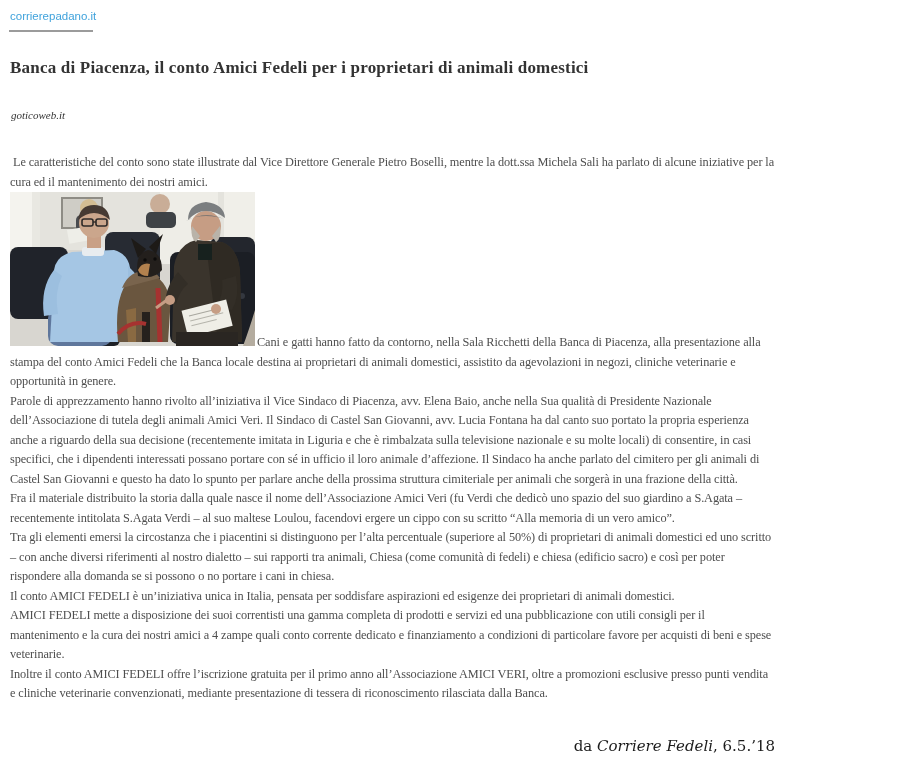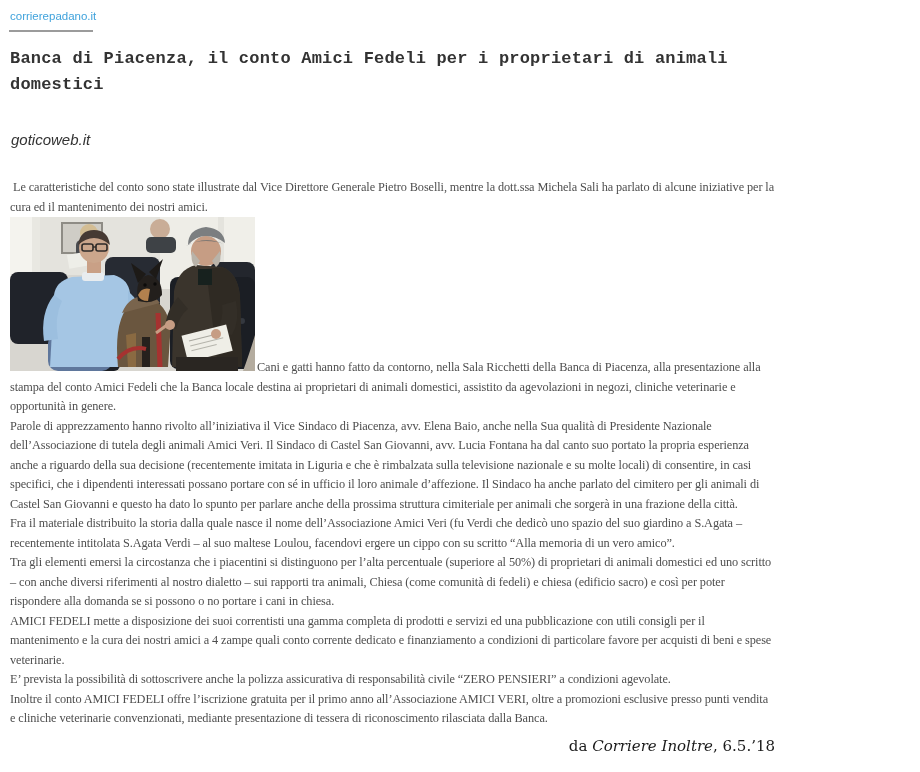--- a/index.html
+++ b/index.html
@@ -17,28 +17,28 @@
   }
   .page{position:relative;width:788px;height:772px;}
   .site-link{
     display:inline-block;margin:9px 0 0 10px;
     font-family:"Liberation Sans","DejaVu Sans",sans-serif;
     font-size:11.5px;line-height:14px;color:var(--link-blue);
     text-decoration:none;cursor:pointer;
   }
   .rule{width:84px;height:2px;background:var(--divider-gray);margin:6px 0 0 9px;}
   h1.page-title{
-    margin:14px 10px 0 10px;
-    font-family:Liberation Mono, monospace;
+    margin:23px 10px 0 10px;
+    font-family:Liberation Serif, serif;
     font-weight:bold;font-size:17px;line-height:26px;color:var(--title-gray);
     letter-spacing:0.2px;
   }
   .byline{
-    margin:34px 0 0 11px;font-style:italic;font-size:15px;line-height:16px;
-    color:var(--title-gray);font-family:Liberation Sans, sans-serif;
+    margin:26px 0 0 11px;font-style:italic;font-size:11px;line-height:16px;
+    color:var(--title-gray);font-family:Liberation Serif, serif;
   }
   .article{
     margin:30px 12px 0 10px;
     font-size:12.3px;line-height:19.5px;color:var(--body-gray);
     letter-spacing:-0.1px;
   }
   .article p{margin:0;white-space:pre-wrap;text-align:left;}
   svg.photo{vertical-align:baseline;margin-right:2px;}
   .footer{
     position:absolute;top:737px;right:13px;
@@ -139,20 +139,20 @@
             <line x1="180" y1="125" x2="214" y2="125" stroke="#b5b4ac" stroke-width="1"></line>
             <line x1="180" y1="130" x2="206" y2="130" stroke="#b5b4ac" stroke-width="1"></line>
           </g>
           <circle cx="206" cy="117" r="5" fill="#c69d84"></circle>
           <rect x="166" y="140" width="62" height="14" fill="#2a2622"></rect>
         </g>
       </svg><span>Cani e gatti hanno fatto da contorno, nella Sala Ricchetti della Banca di Piacenza, alla presentazione alla stampa del conto Amici Fedeli che la Banca locale destina ai proprietari di animali domestici, assistito da agevolazioni in negozi, cliniche veterinarie e opportunità in genere.</span></p>
     <p>Parole di apprezzamento hanno rivolto all’iniziativa il Vice Sindaco di Piacenza, avv. Elena Baio, anche nella Sua qualità di Presidente Nazionale dell’Associazione di tutela degli animali Amici Veri. Il Sindaco di Castel San Giovanni, avv. Lucia Fontana ha dal canto suo portato la propria esperienza anche a riguardo della sua decisione (recentemente imitata in Liguria e che è rimbalzata sulla televisione nazionale e su molte locali) di consentire, in casi specifici, che i dipendenti interessati possano portare con sé in ufficio il loro animale d’affezione. Il Sindaco ha anche parlato del cimitero per gli animali di Castel San Giovanni e questo ha dato lo spunto per parlare anche della prossima struttura cimiteriale per animali che sorgerà in una frazione della città.</p>
     <p>Fra il materiale distribuito la storia dalla quale nasce il nome dell’Associazione Amici Veri (fu Verdi che dedicò uno spazio del suo giardino a S.Agata – recentemente intitolata S.Agata Verdi – al suo maltese Loulou, facendovi ergere un cippo con su scritto “Alla memoria di un vero amico”.</p>
     <p>Tra gli elementi emersi la circostanza che i piacentini si distinguono per l’alta percentuale (superiore al 50%) di proprietari di animali domestici ed uno scritto – con anche diversi riferimenti al nostro dialetto – sui rapporti tra animali, Chiesa (come comunità di fedeli) e chiesa (edificio sacro) e così per poter rispondere alla domanda se si possono o no portare i cani in chiesa.</p>
+    <p>Il conto AMICI FEDELI è un’iniziativa unica in Italia, pensata per soddisfare aspirazioni ed esigenze dei proprietari di animali domestici.</p>
     <p>AMICI FEDELI mette a disposizione dei suoi correntisti una gamma completa di prodotti e servizi ed una pubblicazione con utili consigli per il mantenimento e la cura dei nostri amici a 4 zampe quali conto corrente dedicato e finanziamento a condizioni di particolare favore per acquisti di beni e spese veterinarie.</p>
-    <p>E’ prevista la possibilità di sottoscrivere anche la polizza assicurativa di responsabilità civile “ZERO PENSIERI” a condizioni agevolate.</p>
     <p>Inoltre il conto AMICI FEDELI offre l’iscrizione gratuita per il primo anno all’Associazione AMICI VERI, oltre a promozioni esclusive presso punti vendita e cliniche veterinarie convenzionati, mediante presentazione di tessera di riconoscimento rilasciata dalla Banca.</p>
   </div>
 
-  <div class="footer"><span>da </span><span class="src">Corriere Inoltre</span><span>, 6.5.’18</span></div>
+  <div class="footer"><span>da </span><span class="src">Corriere Fedeli</span><span>, 6.5.’18</span></div>
 
 </div>
 
 </body></html>

